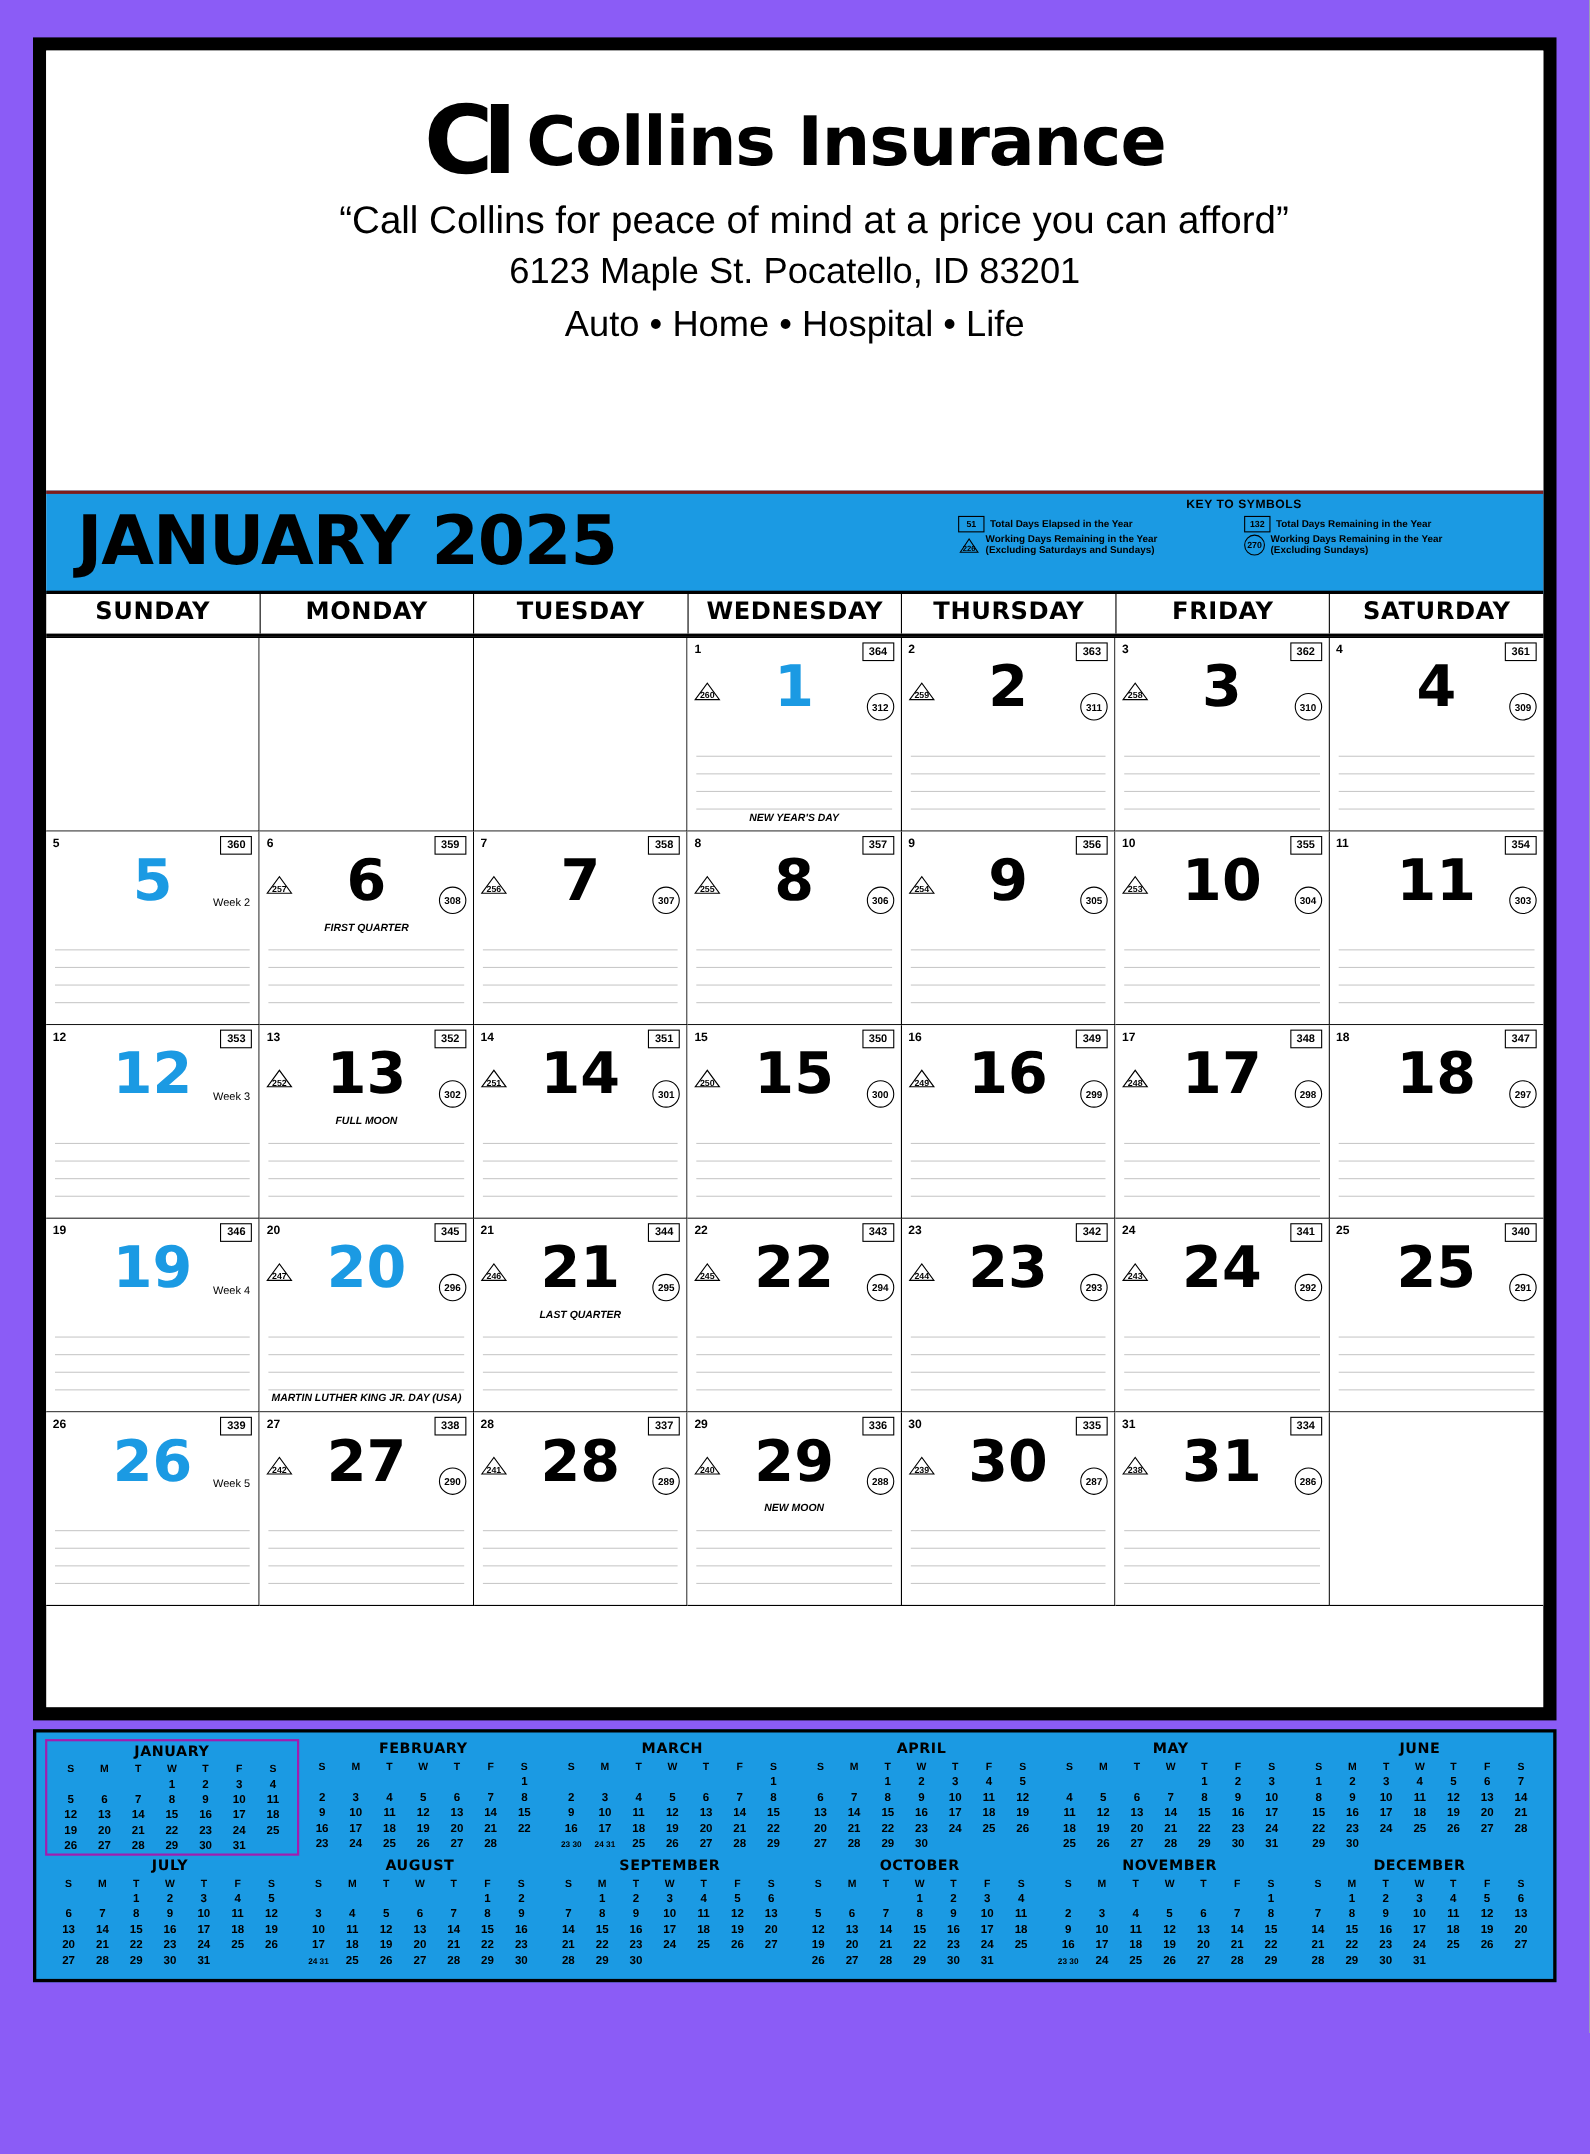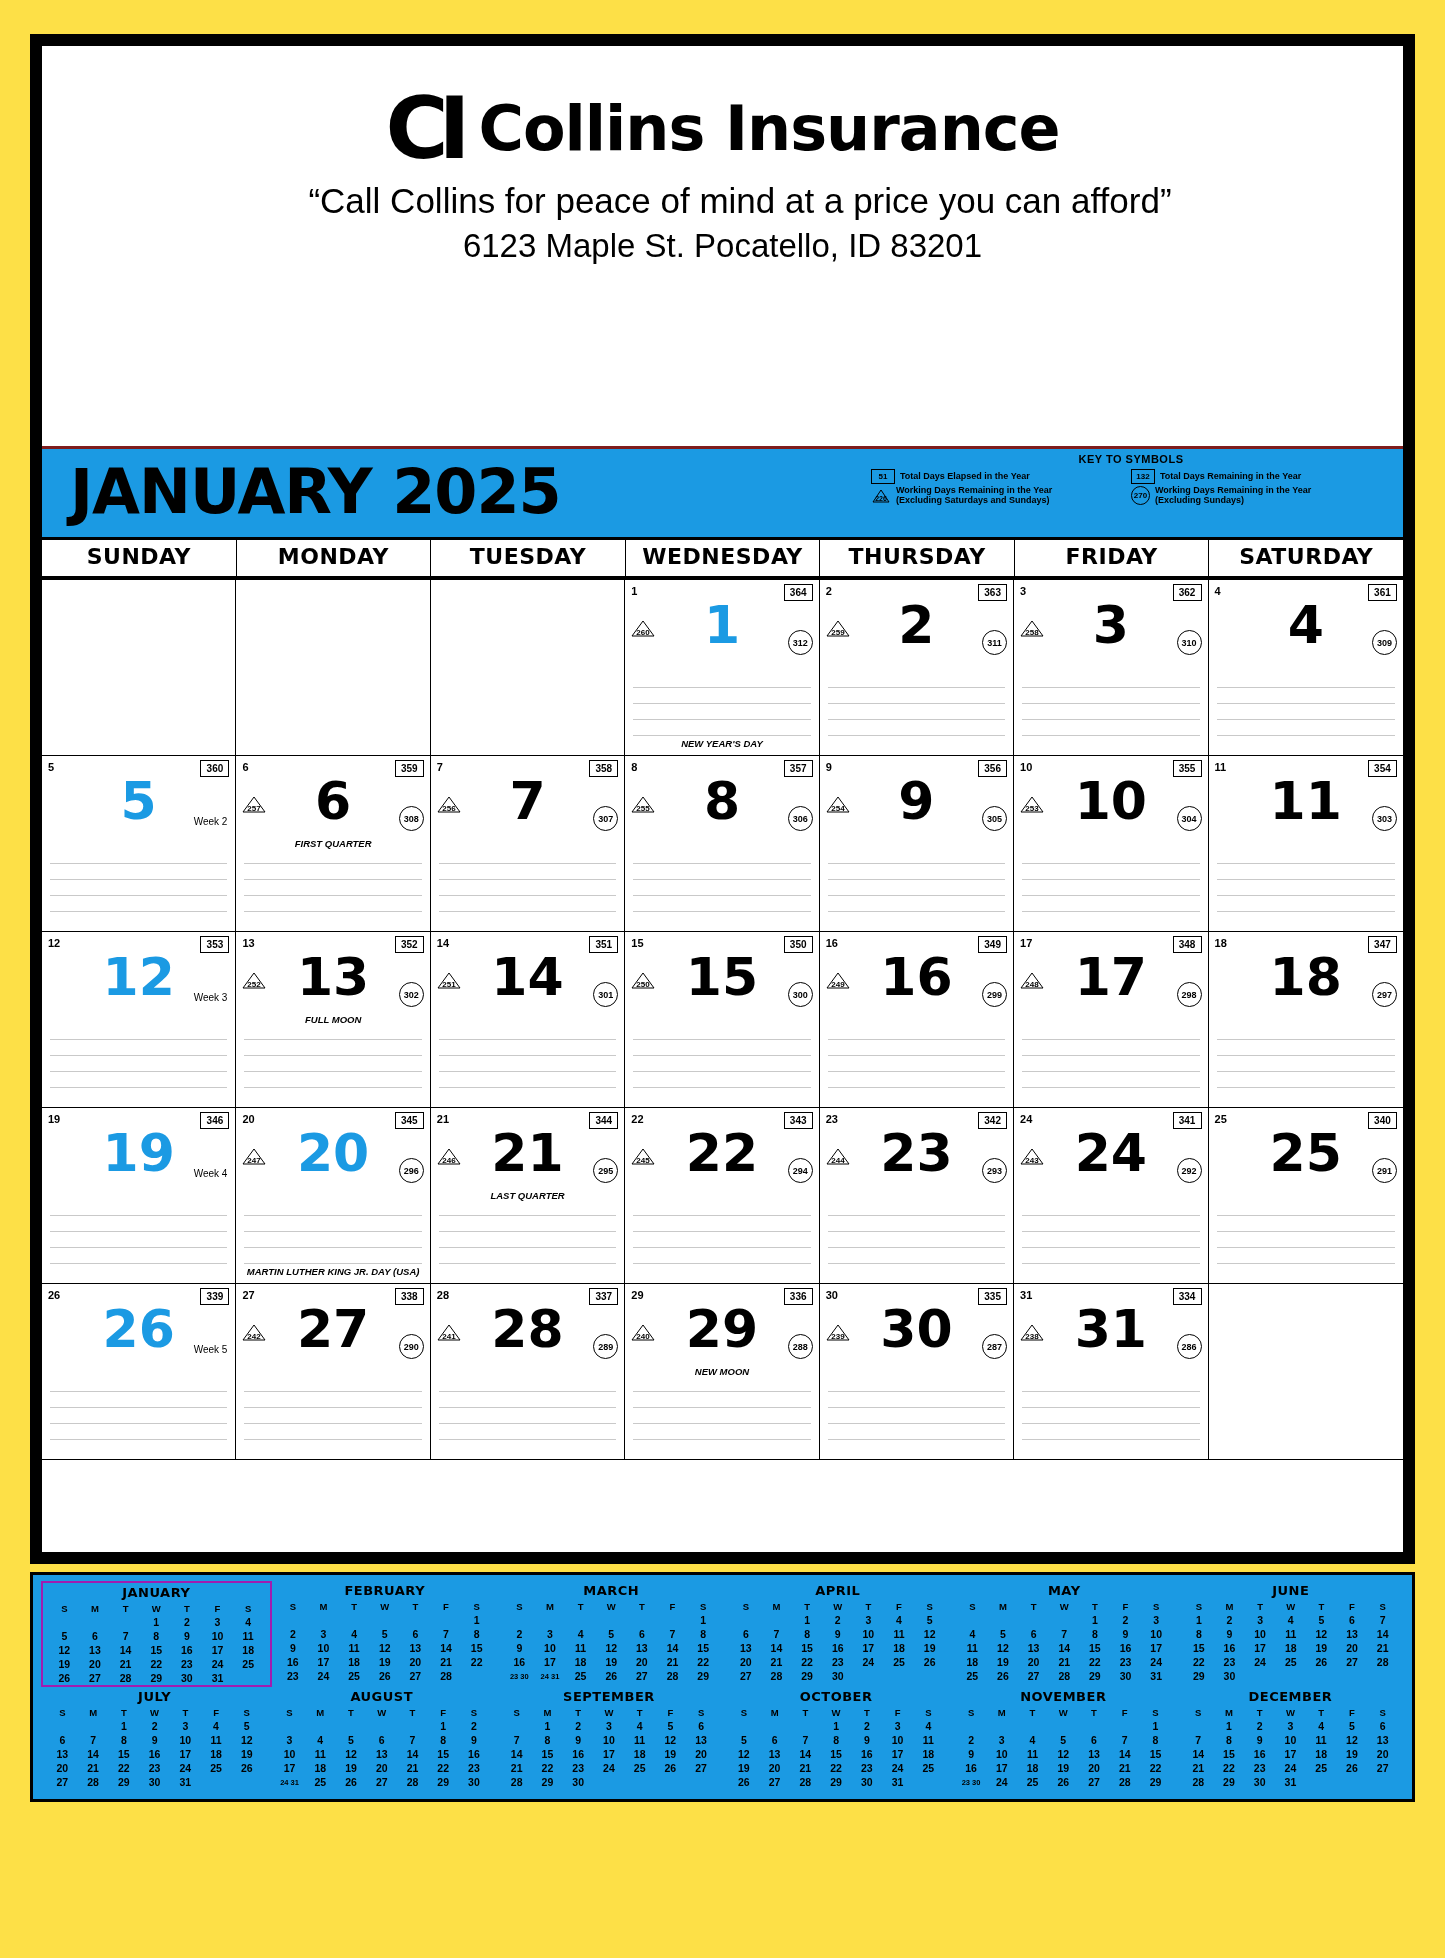--- a/index.html
+++ b/index.html
@@ -1,17 +1,17 @@
 <!DOCTYPE html>
 <html><head>
 <meta charset="utf-8">
 <style>
   html,body{margin:0;padding:0;background:#7e9b7e;}
   body{font-family:"Liberation Sans",sans-serif;}
-  #page{position:relative;width:1445px;height:1958px;background:#fde047;}
+  #page{position:relative;width:1445px;height:1958px;background:#8b5cf6;}
   .calendar{position:absolute;left:30px;top:34px;width:1385px;height:1530px;background:#000;padding:0;box-sizing:border-box;}
   .inner{position:absolute;left:12px;top:12px;width:1361px;height:1506px;background:#fff;box-sizing:border-box;}
 
   
   .adhead{height:400px;background:#fff;text-align:center;box-sizing:border-box;padding-top:44px;}
   .logo-row{display:flex;align-items:center;justify-content:center;gap:18px;}
   .logo-mark{font-family:"DejaVu Sans",sans-serif;font-weight:bold;font-size:86px;letter-spacing:-10px;line-height:.9;color:#000;}
   .company{font-family:"DejaVu Sans",sans-serif;font-weight:bold;font-size:62px;color:#000;letter-spacing:-1px;}
   .tagline{font-size:35px;color:#000;margin-top:14px;padding-left:35px;}
   .address{font-size:33px;color:#000;margin-top:6px;}
@@ -74,20 +74,21 @@
   <div class="calendar">
     <div class="inner">
 
       <div class="adhead">
         <div class="logo-row">
           <span class="logo-mark">CI</span>
           <span class="company">Collins Insurance</span>
         </div>
         <div class="tagline">“Call Collins for peace of mind at a price you can afford”</div>
         <div class="address">6123 Maple St. Pocatello, ID 83201</div>
+        <div class="services">Auto • Home • Hospital • Life</div>
       </div>
 
       <div class="monthbar">
         <div class="monthname">JANUARY 2025</div>
         <div class="keybox">
           <div class="keytitle">KEY TO SYMBOLS</div>
           <div class="keygrid">
             <div class="keycol">
               <div class="keyrow">
                 <span class="kbox">51</span>

